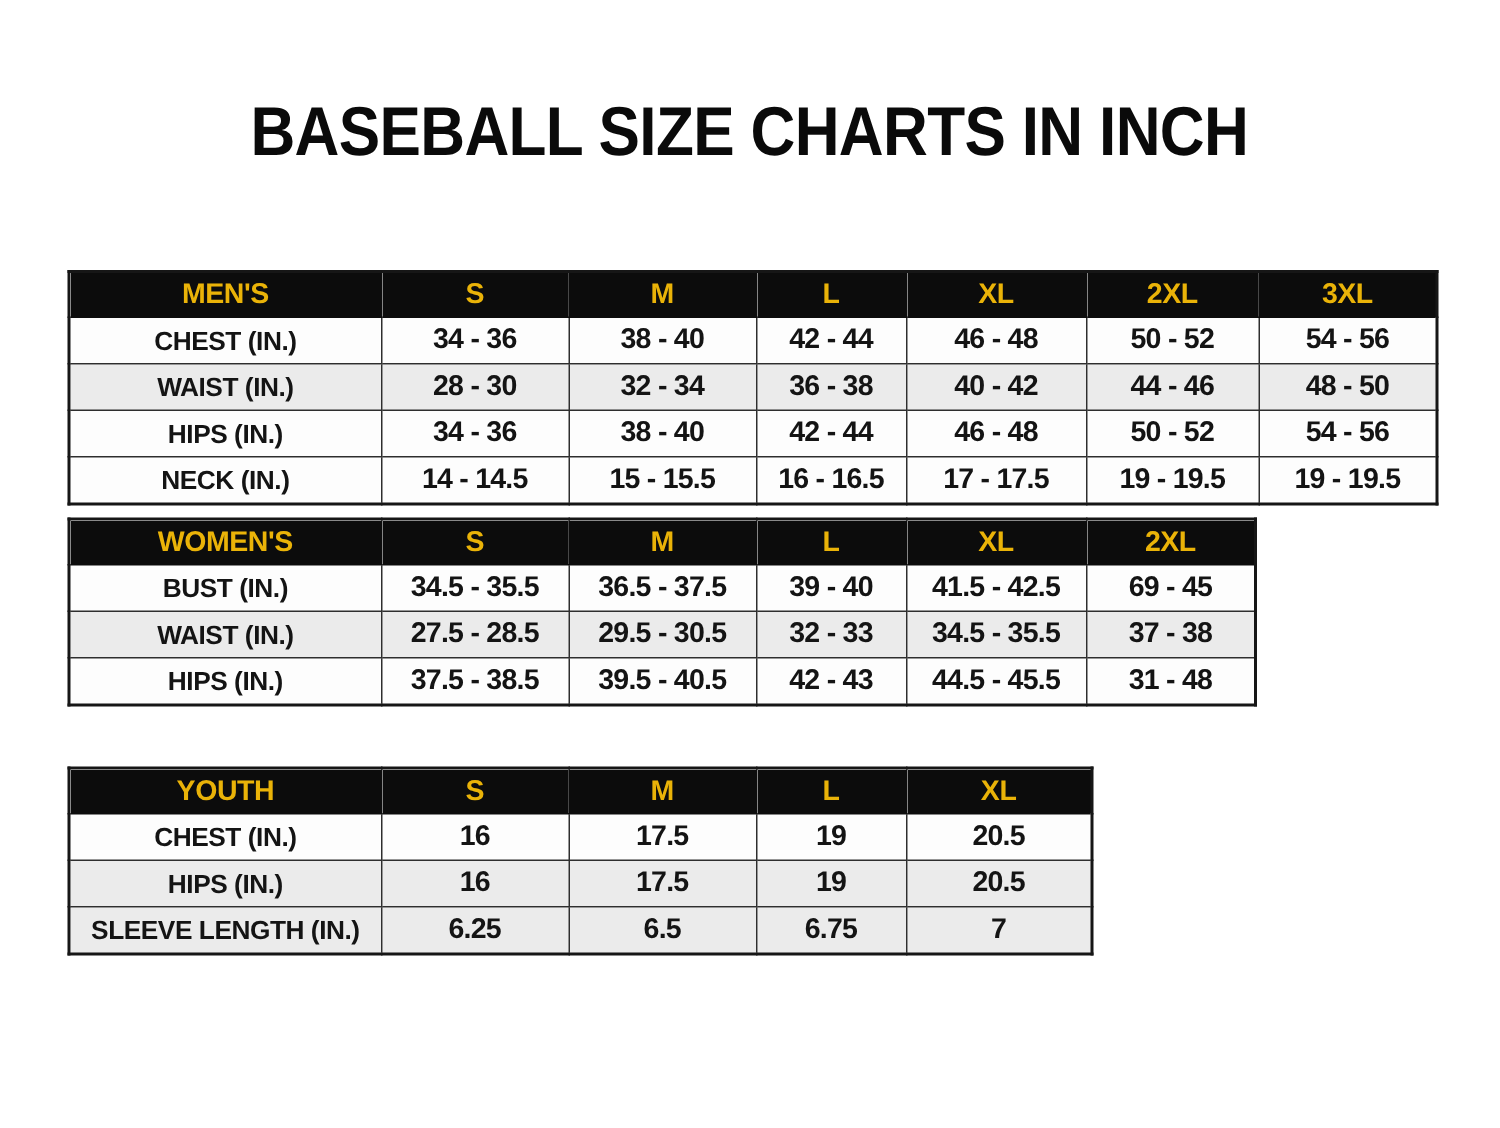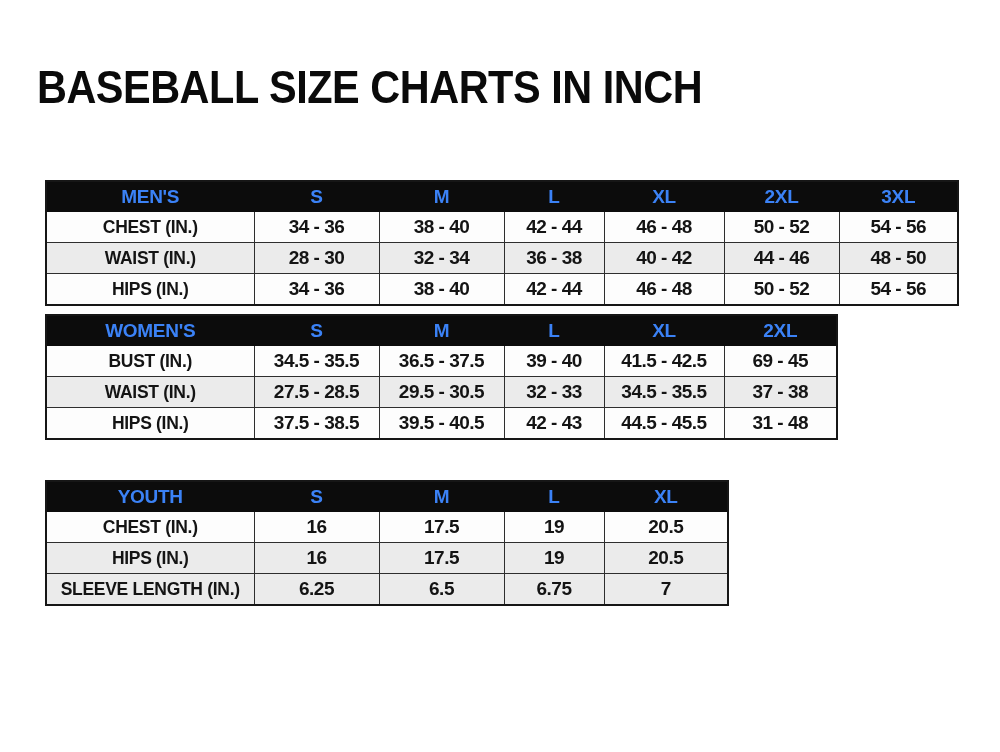--- a/index.html
+++ b/index.html
@@ -9,20 +9,21 @@
   }
   body {
     width: 1000px;
     height: 752px;
     font-family: "Liberation Sans", sans-serif;
     color: #111111;
     overflow: hidden;
   }
   .page-title {
     margin: 60px 0 0 0;
+    text-align: center;
     font-size: 46px;
     font-weight: 700;
     color: #0a0a0a;
     white-space: nowrap;
   }
   .page-title .squeeze {
     display: inline-block;
     transform: scaleX(0.90);
     transform-origin: 50% 50%;
     letter-spacing: -0.5px;
@@ -42,21 +43,21 @@
     border: 1.6px solid #2e2e2e;
     padding: 0;
     text-align: center;
     vertical-align: middle;
     font-weight: 700;
     overflow: hidden;
     white-space: nowrap;
   }
   .size-table thead th {
     background: #0c0c0c;
-    color: #3b82f6;
+    color: #eab308;
     height: 29px;
     font-size: 19px;
     border-color: #0c0c0c;
     letter-spacing: -0.3px;
   }
   .size-table tbody td {
     height: 30px;
     font-size: 19px;
     letter-spacing: -0.5px;
     color: #141414;
@@ -116,20 +117,29 @@
         </tr>
         <tr class="stripe-a">
           <td class="row-label">HIPS (IN.)</td>
           <td>34 - 36</td>
           <td>38 - 40</td>
           <td>42 - 44</td>
           <td>46 - 48</td>
           <td>50 - 52</td>
           <td>54 - 56</td>
         </tr>
+        <tr class="stripe-a">
+          <td class="row-label">NECK (IN.)</td>
+          <td>14 - 14.5</td>
+          <td>15 - 15.5</td>
+          <td>16 - 16.5</td>
+          <td>17 - 17.5</td>
+          <td>19 - 19.5</td>
+          <td>19 - 19.5</td>
+        </tr>
       </tbody>
     </table>
   <table class="size-table womens">
       <colgroup>
         <col style="width: 208px;">
         <col style="width: 125px;">
         <col style="width: 125px;">
         <col style="width: 100px;">
         <col style="width: 120px;">
         <col style="width: 113px;">

